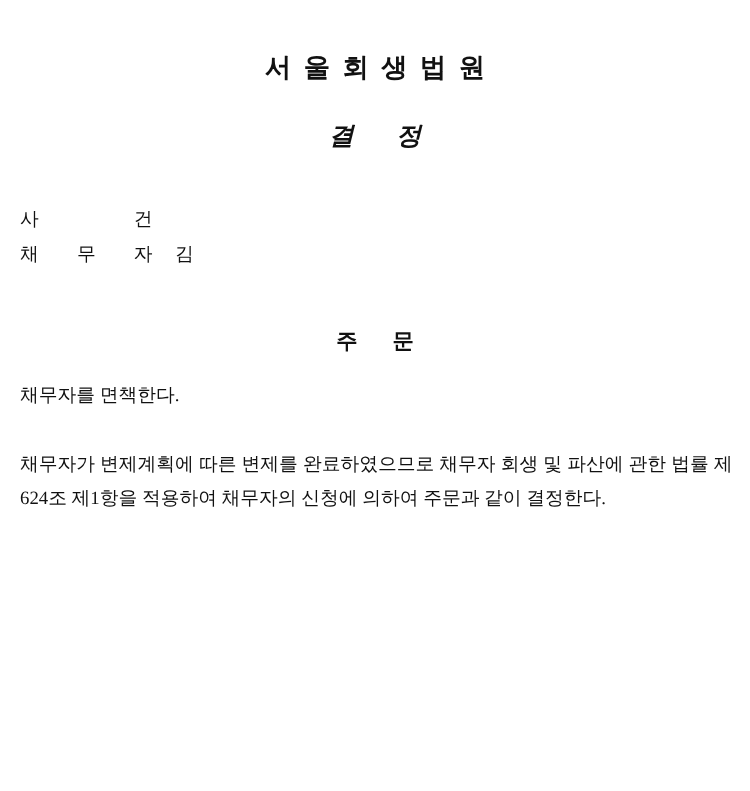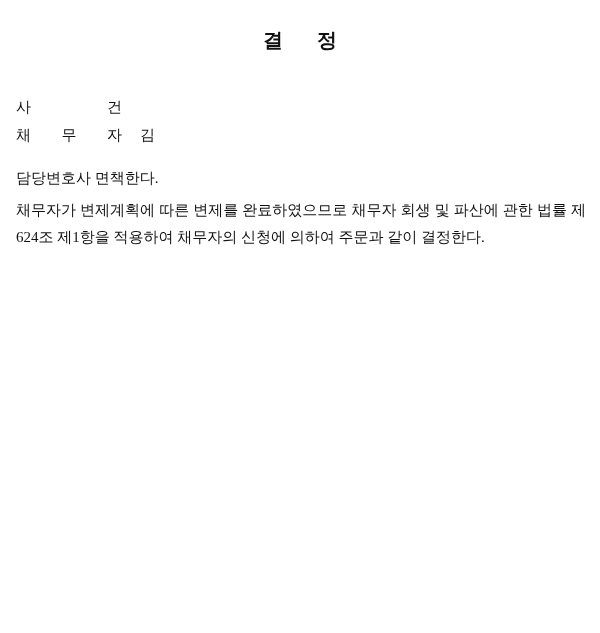--- a/index.html
+++ b/index.html
@@ -30,20 +30,21 @@
     margin-top: 40px;
     padding-left: 10px;
   }
   .doc-type {
     text-align: center;
     font-size: 20px;
     font-weight: bold;
     letter-spacing: 34px;
     margin-top: 27px;
     padding-left: 34px;
+    font-style: italic;
   }
   .field-block {
     margin-top: 44px;
   }
   .field-row {
     display: flex;
     align-items: baseline;
     font-size: 15px;
     margin-bottom: 9px;
   }
@@ -76,33 +77,34 @@
     font-size: 17px;
     font-weight: bold;
     letter-spacing: 28px;
     padding-left: 28px;
   }
   .section-head.juman { margin-top: 48px; }
   .section-head.iyu { margin-top: 50px; }
   .body-text {
     font-size: 15px;
     line-height: 1.75;
-    margin-top: 6px;
+    margin-top: 29px;
     padding-left: 2px;
     text-align: justify;
   }
   .body-text.single {
     margin-top: 20px;
   }
 </style>
 </head>
 <body>
 
 <div class="page">
 
+  <div class="court-title">서울회생법원</div>
 
   <div class="doc-type">결정</div>
 
   <div class="field-block">
 
     <div class="field-row">
       <div class="field-label">
         <span>사</span>
         <span>건</span>
       </div>
@@ -113,19 +115,20 @@
         <span>채</span>
         <span>무</span>
         <span>자</span>
       </div>
       <div class="field-value">김</div>
     </div>
 
   </div>
 
 
+  <div class="section-head juman">주문</div>
 
-  <div class="body-text single">담당변호사 면책한다.</div>
+  <div class="body-text single">채무자를 면책한다.</div>
 
 
   <div class="body-text">채무자가 변제계획에 따른 변제를 완료하였으므로 채무자 회생 및 파산에 관한 법률 제624조 제1항을 적용하여 채무자의 신청에 의하여 주문과 같이 결정한다.</div>
 
 </div>
 
 </body></html>

